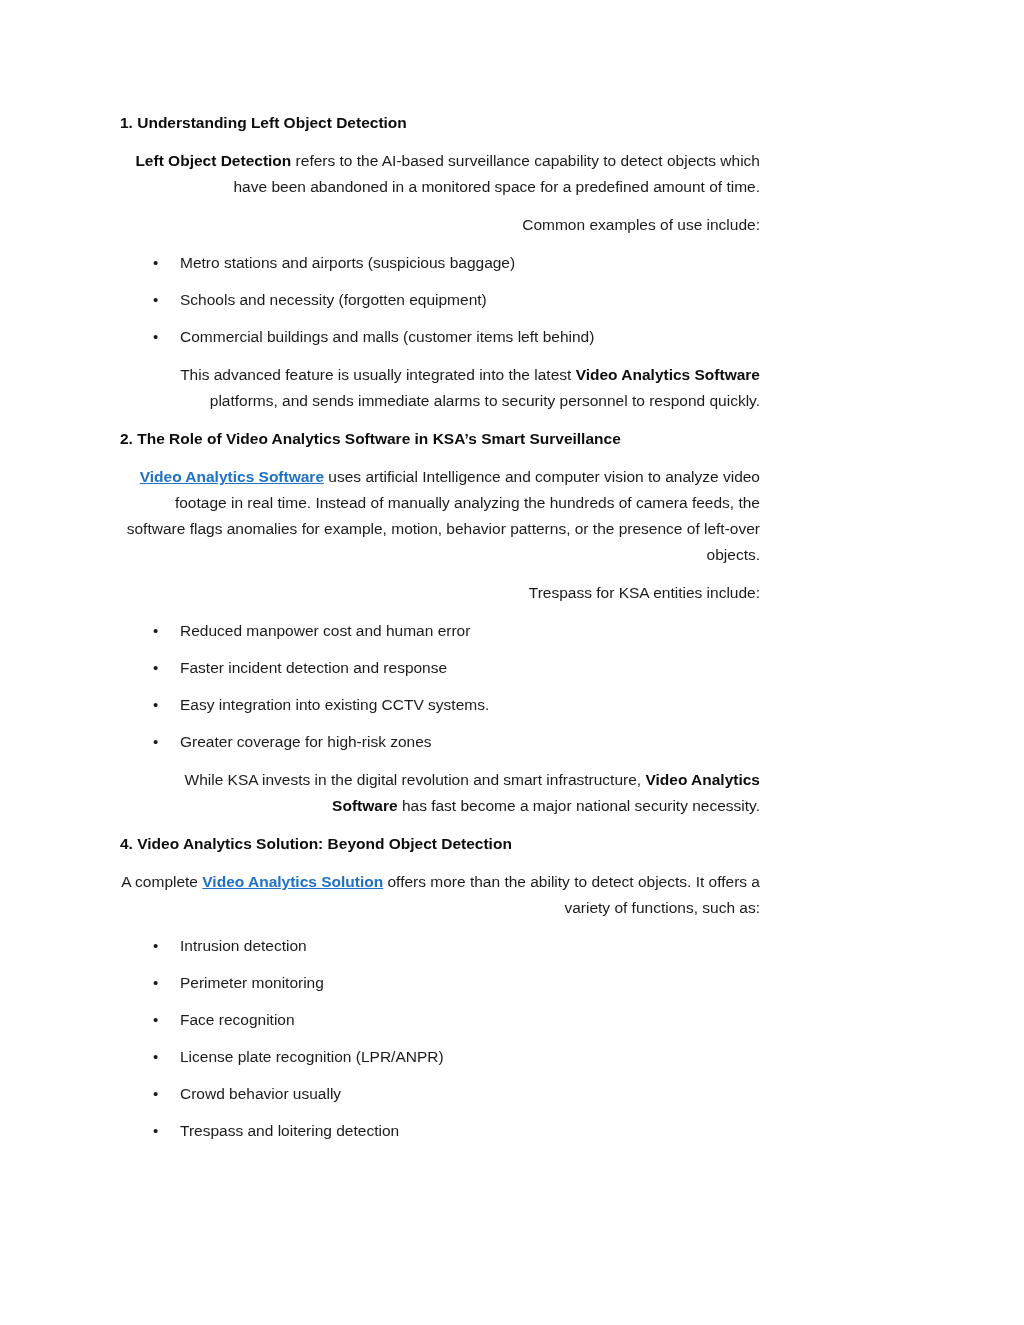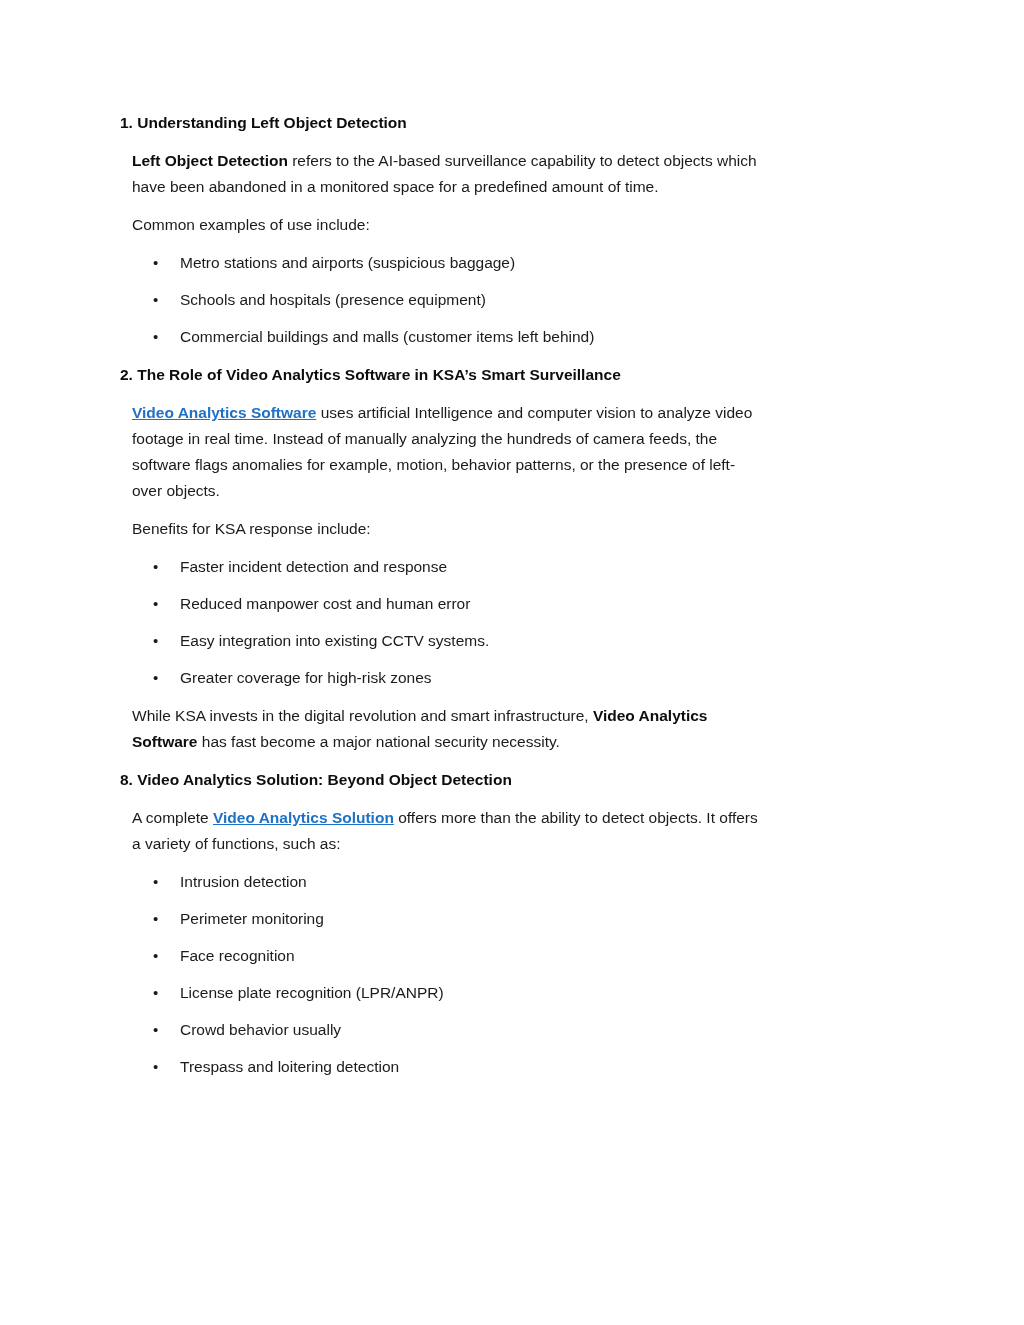--- a/index.html
+++ b/index.html
@@ -25,21 +25,22 @@
     line-height: 26px;
   }
   .doc-heading {
     font-size: 15.5px;
     line-height: 26px;
     font-weight: bold;
     color: #0d0d0d;
     margin: 0 0 12px 0;
   }
   p.doc-paragraph {
-    margin: 0 0 12px 12px;
+    margin: 0 0 12px 0;
+    text-align: right;
   }
   .bold-run { font-weight: bold; color: #0d0d0d; }
   a.doc-link {
     color: #1E71C5;
     font-weight: bold;
     text-decoration: underline;
     cursor: pointer;
   }
   ul.doc-list {
     list-style: none;
@@ -66,41 +67,42 @@
 <div class="page">
 
   <h3 class="doc-heading">1. Understanding Left Object Detection</h3>
 
   <p class="doc-paragraph"><span class="bold-run">Left Object Detection</span><span> refers to the AI-based surveillance capability to detect objects which have been abandoned in a monitored space for a predefined amount of time.</span></p>
 
   <p class="doc-paragraph">Common examples of use include:</p>
 
   <ul class="doc-list">
     <li>Metro stations and airports (suspicious baggage)</li>
-    <li>Schools and hospitals (presence equipment)</li>
+    <li>Schools and necessity (forgotten equipment)</li>
     <li>Commercial buildings and malls (customer items left behind)</li>
   </ul>
 
+  <p class="doc-paragraph"><span>This advanced feature is usually integrated into the latest </span><span class="bold-run">Video Analytics Software</span><span> platforms, and sends immediate alarms to security personnel to respond quickly.</span></p>
 
   <h3 class="doc-heading">2. The Role of Video Analytics Software in KSA’s Smart Surveillance</h3>
 
   <p class="doc-paragraph"><a class="doc-link">Video Analytics Software</a><span> uses artificial Intelligence and computer vision to analyze video footage in real time. Instead of manually analyzing the hundreds of camera feeds, the software flags anomalies for example, motion, behavior patterns, or the presence of left-over objects.</span></p>
 
-  <p class="doc-paragraph">Benefits for KSA response include:</p>
+  <p class="doc-paragraph">Trespass for KSA entities include:</p>
 
   <ul class="doc-list">
+    <li>Reduced manpower cost and human error</li>
     <li>Faster incident detection and response</li>
-    <li>Reduced manpower cost and human error</li>
     <li>Easy integration into existing CCTV systems.</li>
     <li>Greater coverage for high-risk zones</li>
   </ul>
 
   <p class="doc-paragraph"><span>While KSA invests in the digital revolution and smart infrastructure, </span><span class="bold-run">Video Analytics Software</span><span> has fast become a major national security necessity.</span></p>
 
-  <h3 class="doc-heading">8. Video Analytics Solution: Beyond Object Detection</h3>
+  <h3 class="doc-heading">4. Video Analytics Solution: Beyond Object Detection</h3>
 
   <p class="doc-paragraph"><span>A complete </span><a class="doc-link">Video Analytics Solution</a><span> offers more than the ability to detect objects. It offers a variety of functions, such as:</span></p>
 
   <ul class="doc-list">
     <li>Intrusion detection</li>
     <li>Perimeter monitoring</li>
     <li>Face recognition</li>
     <li>License plate recognition (LPR/ANPR)</li>
     <li>Crowd behavior usually</li>
     <li>Trespass and loitering detection</li>

